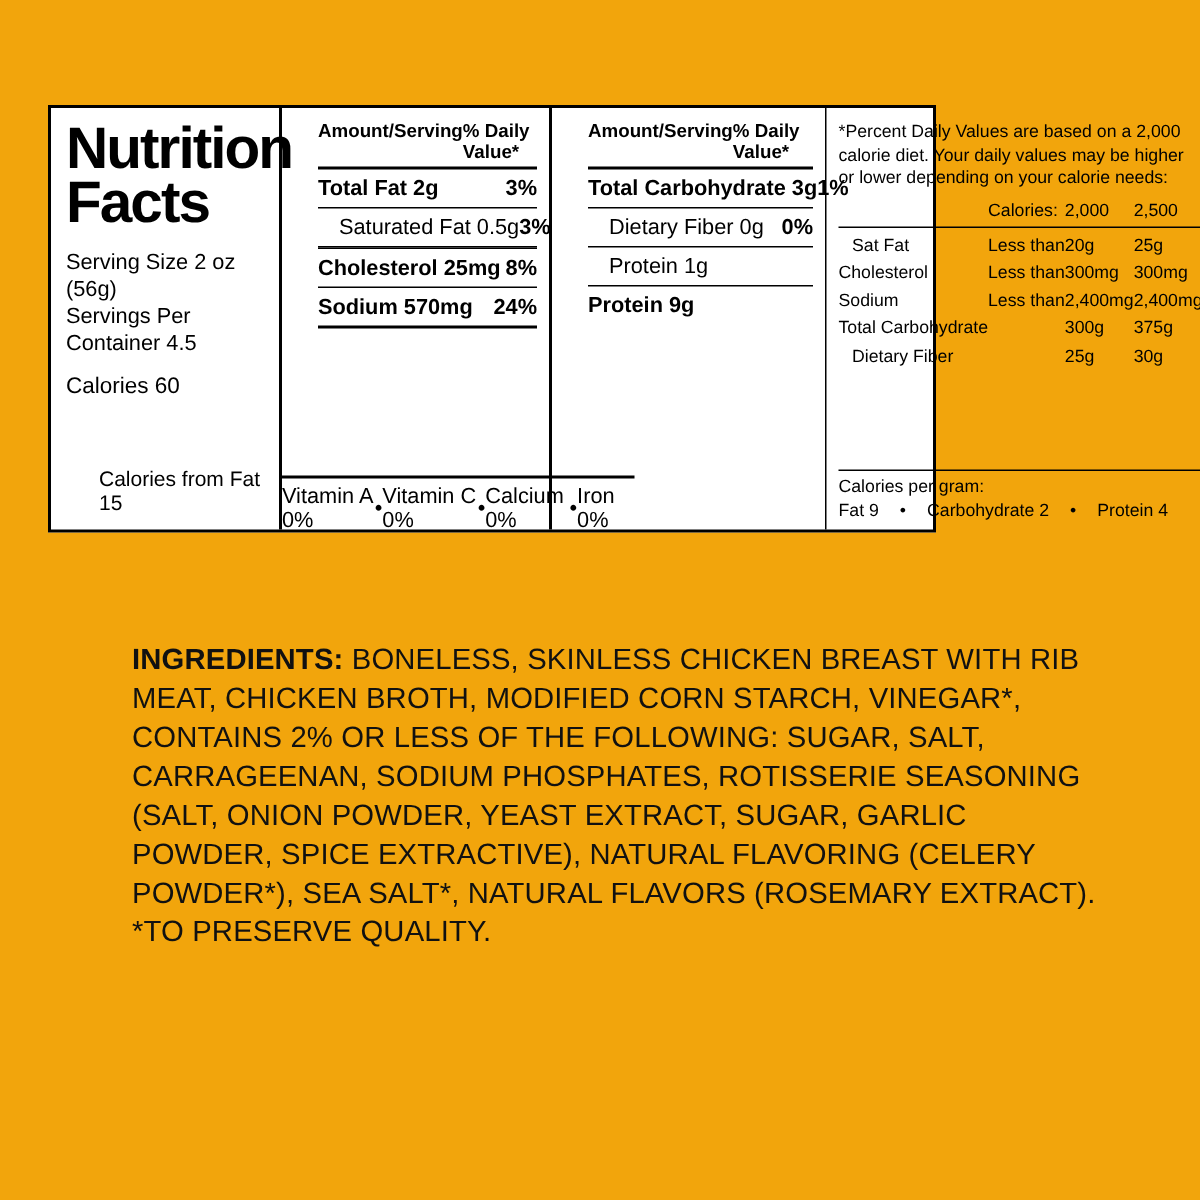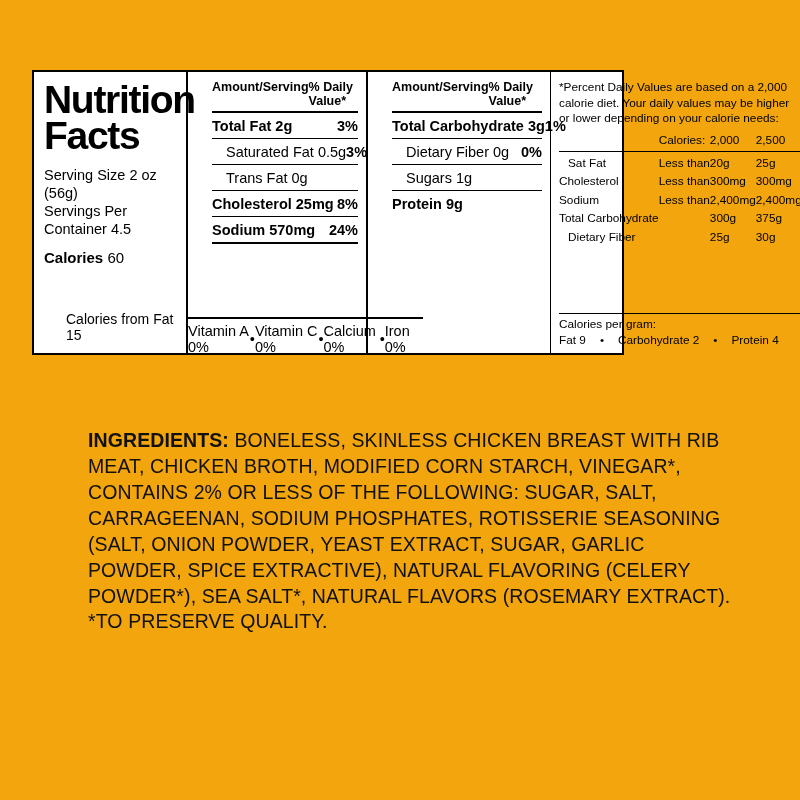--- a/index.html
+++ b/index.html
@@ -47,21 +47,21 @@
     margin-top: 13px;
     font-size: 14.5px;
     line-height: 1.24;
     color: #000;
   }
   .calories-line {
     margin-top: 10px;
     font-size: 15px;
     color: #000;
   }
-  .calories-line b { font-weight: bold; }
+  .calories-line b { font-weight: normal; }
   .cff-line {
     margin-top: auto;
     font-size: 14px;
     color: #000;
     padding-bottom: 4px;
     padding-left: 22px;
   }
 
   
   .col-nutrient {
@@ -209,24 +209,20 @@
       <span class="dv">3%</span>
     </div>
     <div class="rule-thin"></div>
 
     <div class="nut-row indent">
       <span class="name">Saturated Fat 0.5g</span>
       <span class="dv">3%</span>
     </div>
     <div class="rule-thin"></div>
 
-    <div class="nut-row indent">
-      <span class="name">Trans Fat 0g</span>
-      <span class="dv"></span>
-    </div>
     <div class="rule-thin"></div>
 
     <div class="nut-row">
       <span class="name bold">Cholesterol 25mg</span>
       <span class="dv">8%</span>
     </div>
     <div class="rule-thin"></div>
 
     <div class="nut-row">
       <span class="name bold">Sodium 570mg</span>
@@ -251,21 +247,21 @@
     </div>
     <div class="rule-thin"></div>
 
     <div class="nut-row indent">
       <span class="name">Dietary Fiber 0g</span>
       <span class="dv">0%</span>
     </div>
     <div class="rule-thin"></div>
 
     <div class="nut-row indent">
-      <span class="name">Sugars 1g</span>
+      <span class="name">Protein 1g</span>
       <span class="dv"></span>
     </div>
     <div class="rule-thin"></div>
 
     <div class="nut-row">
       <span class="name bold">Protein 9g</span>
       <span class="dv"></span>
     </div>
     <div class="spacer-fill"></div>
   </div>

